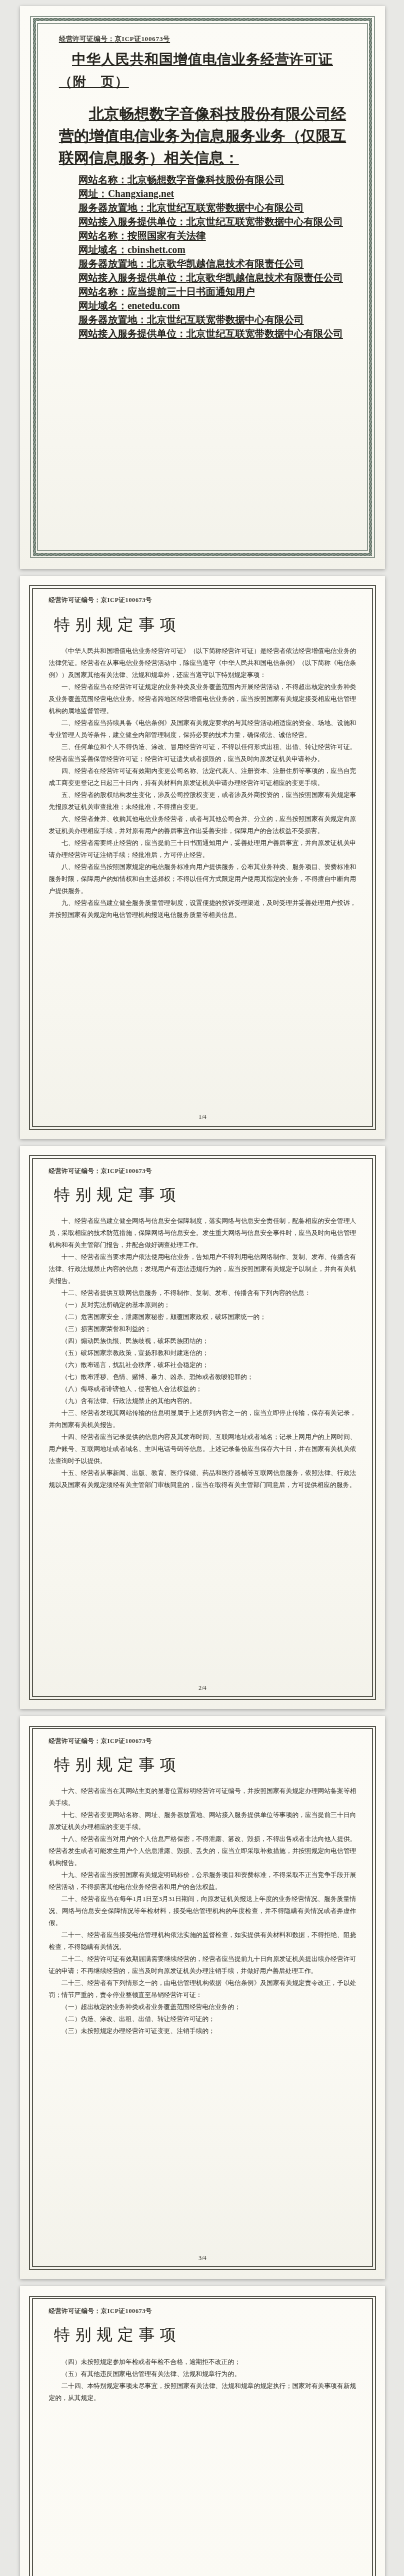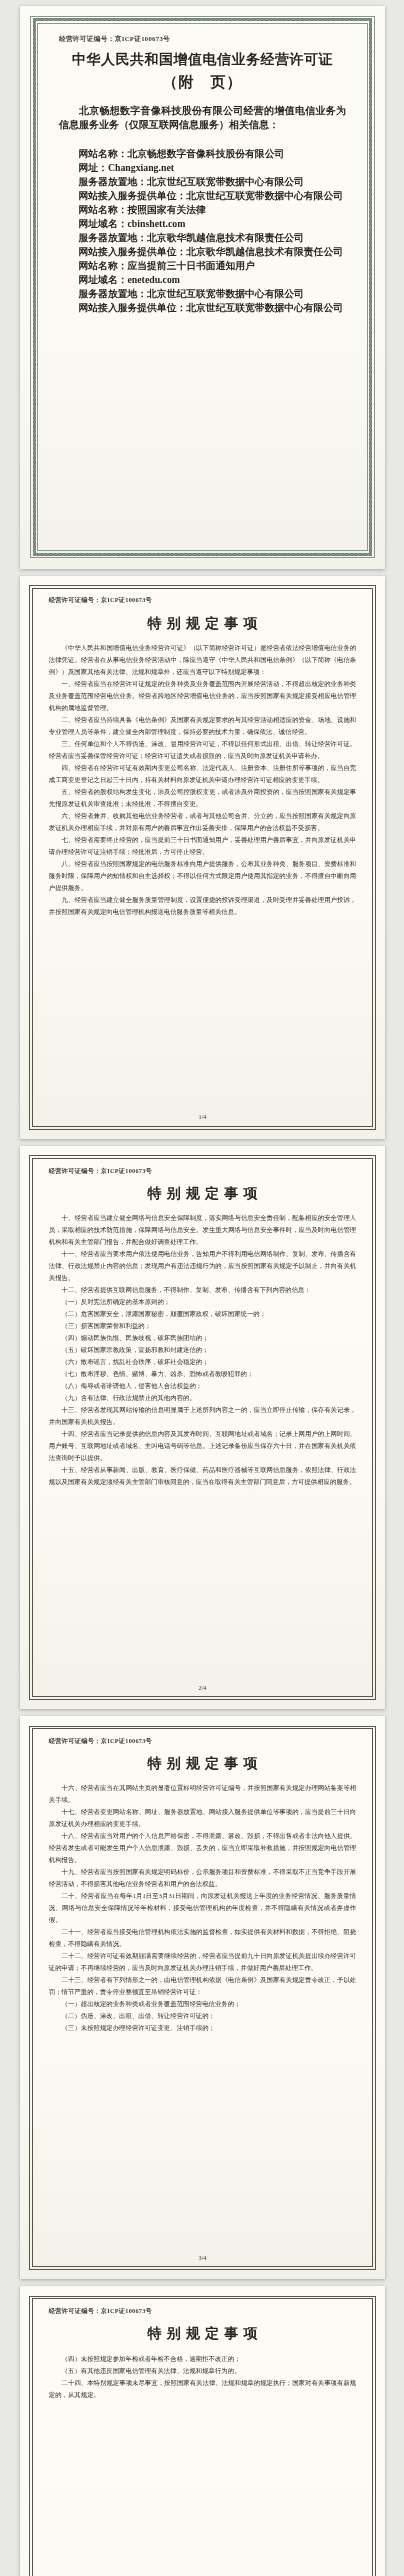--- a/index.html
+++ b/index.html
@@ -33,20 +33,21 @@
     position:absolute;
     inset:10.3px;
     border:0.5px solid #8a968c;
     padding:1.5px;
   }
   .cert-band{
     height:100%;
     border:3.6px solid transparent;
     border-image:repeating-linear-gradient(45deg,#69796d 0 1.5px,#8d9a90 1.5px 3.1px) 7;
     padding:1.5px;
+    text-decoration:underline;
   }
   .cert-inner{
     height:100%;
     border:0.5px solid #8a968c;
     padding:10.3px 20.6px 0 20.6px;
     overflow:hidden;
   }
   .license-no{
     font-size:6.7px;
     letter-spacing:0.3px;
@@ -56,35 +57,35 @@
   .cert-inner .license-no{margin:1px 0 7.2px 0;}
   .cert-title{
     margin:2.1px 0 3.1px 0;
     font-size:14px;
     font-weight:bold;
     text-align:center;
     letter-spacing:0.5px;
     white-space:nowrap;
   }
   .cert-subtitle{
-    font-size:15px;
-    font-weight:bold;
-    text-align:center;
+    font-size:13px;
+    font-weight:bold;
+    text-align:left;
     margin:1px 0 12.4px 0;
     letter-spacing:1px;
   }
   .cert-intro{
     margin:0 0 2.1px 0;
-    font-size:10px;
-    line-height:14px;
+    font-size:15px;
+    line-height:22px;
     text-align:justify;
     text-indent:2em;
     font-weight:bold;
   }
-  .cert-entries{margin-top:15px;}
+  .cert-entries{margin-top:4px;}
   .entry{
     margin:0;
     font-size:9.8px;
     line-height:14px;
     text-indent:2em;
     text-align:justify;
   }
   .entry-label{font-weight:bold;}
   .entry-value{font-weight:bold;}
 
@@ -104,23 +105,23 @@
   .prov-content{
     position:relative;
     height:100%;
     padding:10.3px 18.5px 8.2px 18.5px;
     display:flex;
     flex-direction:column;
   }
   .prov-content .license-no{margin:0 0 5.2px 0;font-size:6.2px;}
   .prov-title{
     margin:4.1px 0 9.3px 0;
-    font-size:14px;
-    font-weight:bold;
-    text-align:center;
+    font-size:16px;
+    font-weight:normal;
+    text-align:left;
     letter-spacing:5.2px;
     padding-left:5.2px;
   }
   .prov-body{flex:0 1 auto;}
   .prov-para{
     margin:0;
     font-size:6.4px;
     line-height:12px;
     text-align:justify;
     text-indent:2em;

